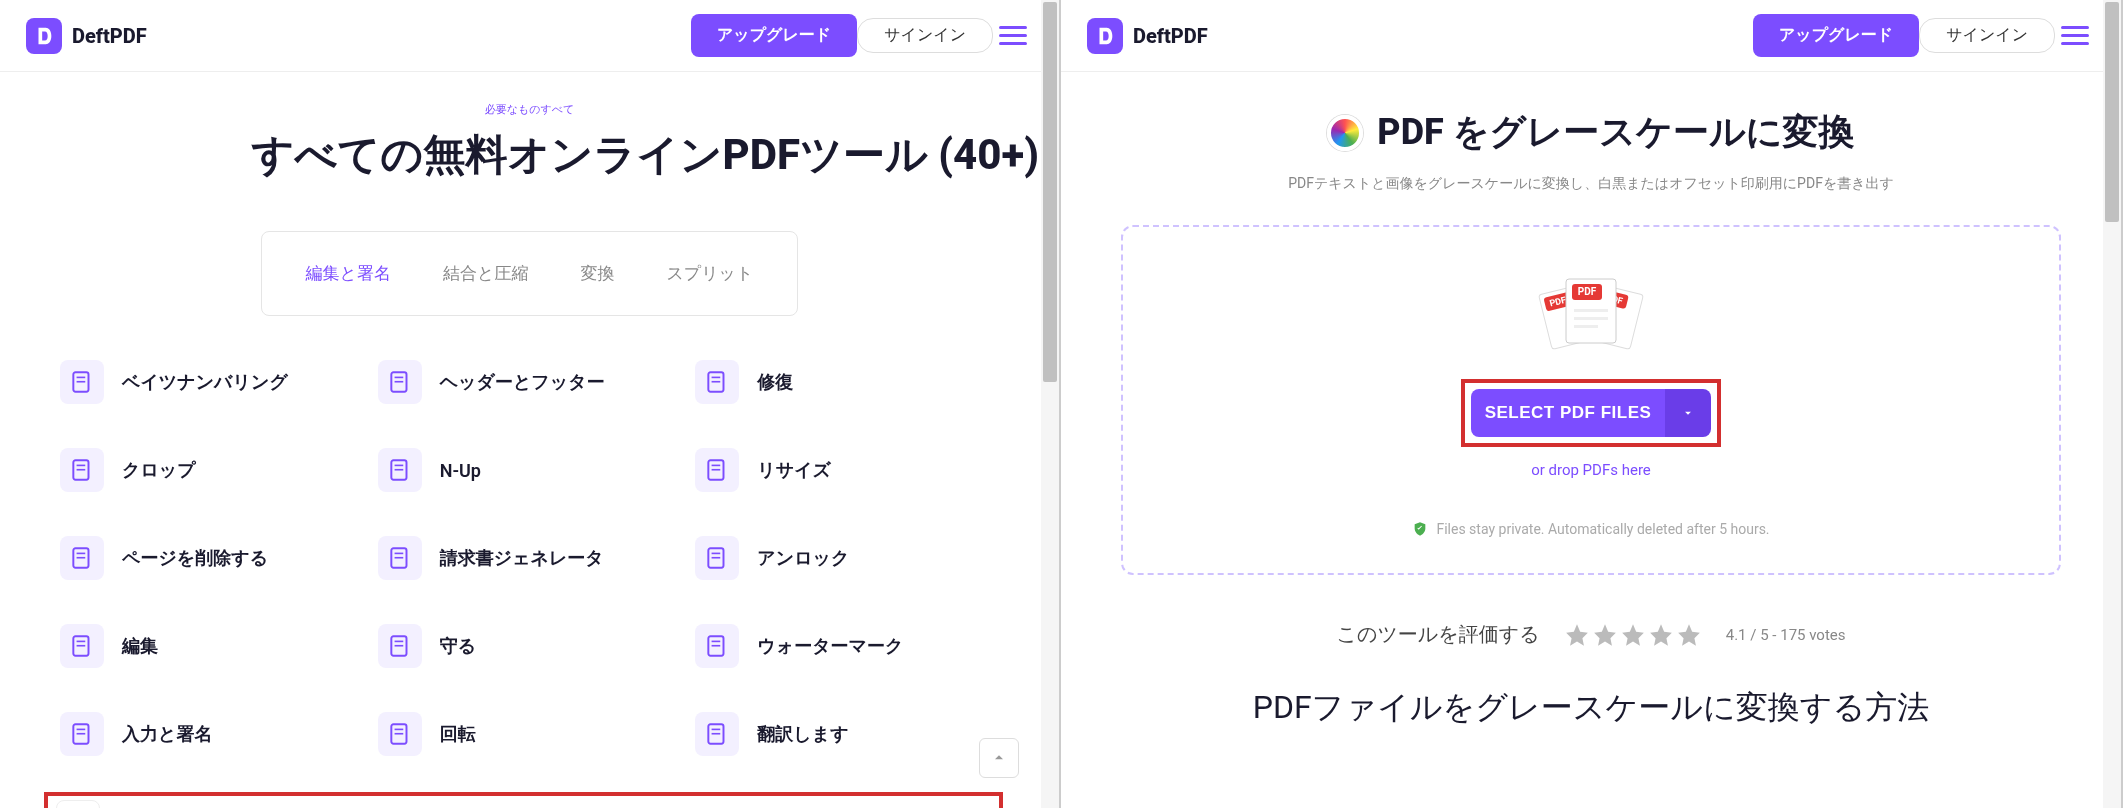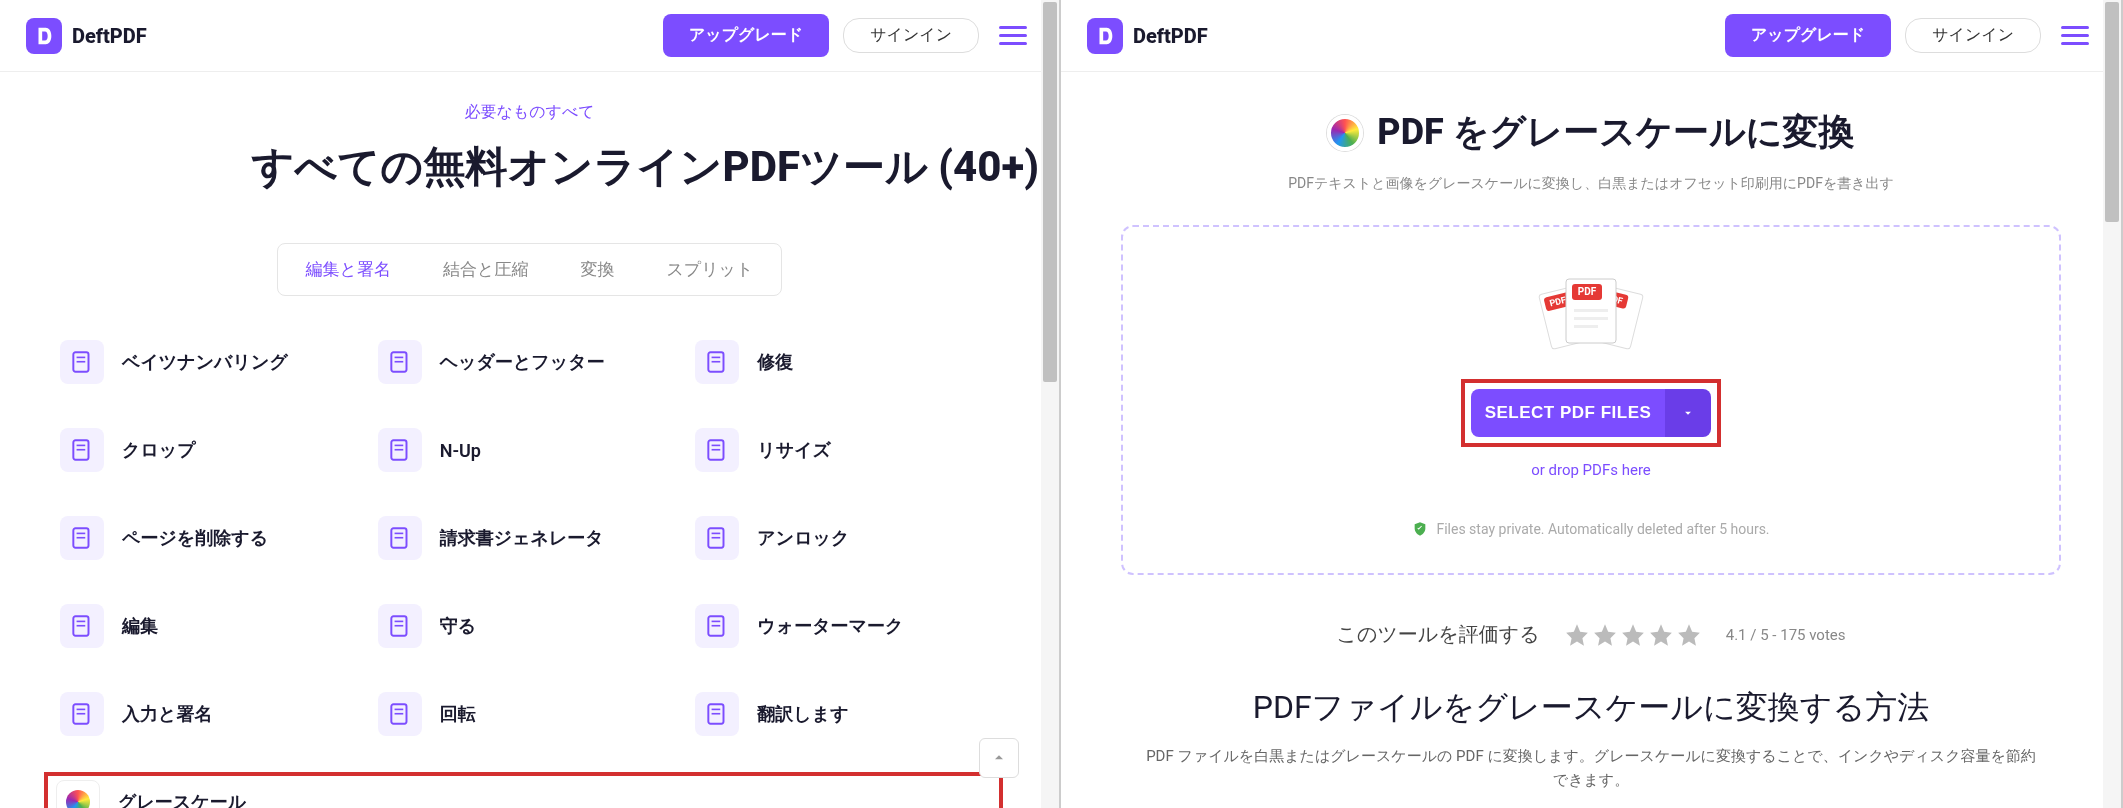--- a/index.html
+++ b/index.html
@@ -6,31 +6,31 @@
     body { font-family: -apple-system, BlinkMacSystemFont, "Segoe UI", Roboto, sans-serif; background: #f5f5f5; }
     .container { display: flex; width: 2123px; height: 808px; gap: 0; }
     .panel { background: #fff; position: relative; border-right: 2px solid #ccc; overflow-y: auto; }
     .panel-left { width: 1061px; }
     .panel-right { width: 1062px; }
 
     .topbar { display: flex; align-items: center; justify-content: space-between; padding: 14px 26px; border-bottom: 1px solid #eee; }
     .logo-wrap { display: flex; align-items: center; gap: 10px; }
     .logo-box { width: 36px; height: 36px; background: #7c4dff; border-radius: 8px; display: flex; align-items: center; justify-content: center; }
     .logo-text { font-weight: 800; font-size: 20px; color: #1a1a2e; }
-    .topbar-right { display: flex; align-items: center; gap: 14px; }
+    .topbar-right { display: flex; align-items: center; }
     .btn-upgrade { background: #7c4dff; color: #fff; border: none; padding: 11px 26px; border-radius: 8px; font-size: 16px; font-weight: 600; cursor: pointer; }
     .btn-signin { background: #fff; color: #333; border: 1px solid #ddd; padding: 6px 26px; border-radius: 16px; font-size: 16px; cursor: pointer; }
     .hamburger { display: flex; flex-direction: column; gap: 5px; cursor: pointer; padding: 6px; }
     .hamburger span { width: 28px; height: 3px; background: #7c4dff; border-radius: 2px; }
 
     .hero { text-align: center; padding: 30px 20px 20px; }
-    .hero-tag { color: #7c4dff; font-size: 16px; margin-bottom: 16px; font-weight: 500; }
+    .hero-tag { color: #7c4dff; font-size: 11px; margin-bottom: 10px; font-weight: 500; }
     .hero-title { font-size: 42px; font-weight: 800; color: #1a1a2e; text-align: right; }
 
-    .tabs { display: flex; justify-content: center; gap: 4px; margin: 28px 0 36px; border: 1px solid #e5e5e5; border-radius: 8px; width: fit-content; margin-left: auto; margin-right: auto; padding: 4px; }
+    .tabs { display: flex; justify-content: center; gap: 4px; margin: 28px 0 36px; border: 1px solid #e5e5e5; border-radius: 8px; width: fit-content; margin-left: auto; margin-right: auto; padding: 20px; }
     .tab { padding: 10px 24px; color: #888; cursor: pointer; font-size: 17px; border-radius: 6px; }
     .tab.active { color: #7c4dff; background: #fff; }
 
     .tools-grid { padding: 0 56px; }
     .tools-row { display: flex; gap: 6px; margin-bottom: 28px; }
     .tool-item { display: flex; align-items: center; gap: 18px; flex: 1; cursor: pointer; padding: 8px 4px; }
     .tool-icon { width: 44px; height: 44px; background: #f3f0ff; border-radius: 8px; display: flex; align-items: center; justify-content: center; }
     .tool-icon svg { width: 26px; height: 26px; }
     .tool-label { font-size: 18px; color: #1a1a2e; font-weight: 600; }
 
@@ -377,21 +377,20 @@
           </svg>
         <svg class="star" viewBox="0 0 24 24">
             <path d="M12 2l2.9 6.9L22 10l-5 4.9 1.4 7.1L12 18l-6.4 4L7 14.9 2 10l7.1-1.1z"></path>
           </svg>
       </div>
       <span class="rate-count">4.1 / 5 - 175 votes</span>
     </div>
 
     <div class="howto">
       <div class="howto-title">PDFファイルをグレースケールに変換する方法</div>
-      <div class="howto-desc">PDF ファイルを白黒またはグレースケールの PDF に変換します。グレースケールに変換することで、インクやディスク容量を節約できます。</div>
     </div>
 
     <div class="scroll-bar">
       <div class="scroll-thumb" style="top: 2px; height: 220px;"></div>
     </div>
   </div>
 
 </div>
 
 </body></html>

